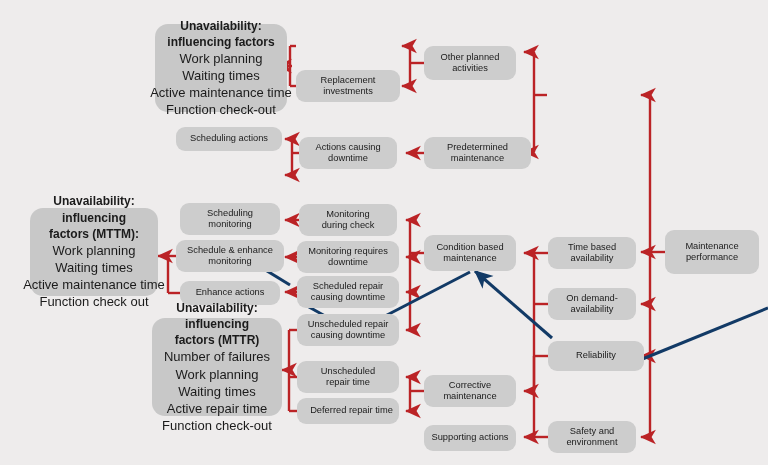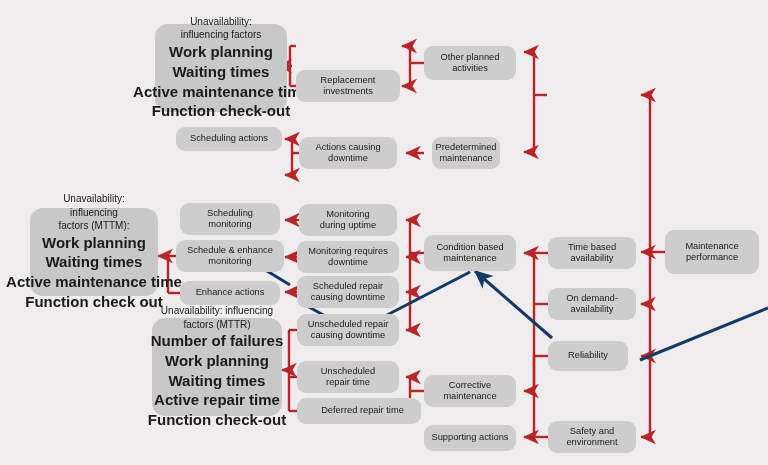--- a/index.html
+++ b/index.html
@@ -26,22 +26,22 @@
     padding:3px 5px;
     font-size:9.3px;
   }
   .node.big{
     background:#c8c8c8;
     border-radius:13px;
     padding:7px 8px;
     flex-direction:column;
     justify-content:center;
   }
-  .node .hdr{font-weight:normal;font-size:10px;line-height:1.35;}
-  .node .lines{font-size:15px;line-height:1.32;font-weight:bold;}
+  .node .hdr{font-weight:bold;font-size:12px;line-height:1.35;}
+  .node .lines{font-size:13px;line-height:1.32;}
   .node .lines div{white-space:nowrap;}
 </style>
 </head>
 <body>
 
 <div id="canvas">
 
   <svg class="arrows" viewBox="0 0 768 465">
     <defs>
       <marker id="redhead" markerWidth="7" markerHeight="7" refX="6.2" refY="3.2" orient="auto" markerUnits="strokeWidth">
@@ -171,21 +171,21 @@
       <div>
         <div>Scheduling actions</div>
       </div>
     </div>
     <div class="node" style="left: 299px; top: 137px; width: 98px; height: 32px; background: rgb(205, 205, 205);">
       <div>
         <div>Actions causing</div>
         <div>downtime</div>
       </div>
     </div>
-    <div class="node" style="left: 424px; top: 137px; width: 68px; height: 32px; background: rgb(205, 205, 205); margin-left: 8px;">
+    <div class="node" style="left: 424px; top: 137px; width: 107px; height: 32px; background: rgb(205, 205, 205);">
       <div>
         <div>Predetermined</div>
         <div>maintenance</div>
       </div>
     </div>
     <div class="node big" style="left: 30px; top: 208px; width: 128px; height: 88px; background: rgb(200, 200, 200);">
       <div class="hdr">
         <div>Unavailability: influencing</div>
         <div>factors (MTTM):</div>
       </div>
@@ -209,21 +209,21 @@
       </div>
     </div>
     <div class="node" style="left: 180px; top: 281px; width: 100px; height: 24px; background: rgb(205, 205, 205);">
       <div>
         <div>Enhance actions</div>
       </div>
     </div>
     <div class="node" style="left: 299px; top: 204px; width: 98px; height: 32px; background: rgb(205, 205, 205);">
       <div>
         <div>Monitoring</div>
-        <div>during uptime</div>
+        <div>during check</div>
       </div>
     </div>
     <div class="node" style="left: 297px; top: 241px; width: 102px; height: 32px; background: rgb(205, 205, 205);">
       <div>
         <div>Monitoring requires</div>
         <div>downtime</div>
       </div>
     </div>
     <div class="node" style="left: 297px; top: 276px; width: 102px; height: 32px; background: rgb(205, 205, 205);">
       <div>
@@ -255,21 +255,21 @@
         <div>Active repair time</div>
         <div>Function check-out</div>
       </div>
     </div>
     <div class="node" style="left: 297px; top: 361px; width: 102px; height: 32px; background: rgb(205, 205, 205);">
       <div>
         <div>Unscheduled</div>
         <div>repair time</div>
       </div>
     </div>
-    <div class="node" style="left: 297px; top: 398px; width: 124px; height: 26px; background: rgb(205, 205, 205); padding-left: 12px;">
+    <div class="node" style="left: 297px; top: 398px; width: 102px; height: 26px; background: rgb(205, 205, 205); padding-left: 12px;">
       <div>
         <div>Deferred repair time</div>
       </div>
     </div>
     <div class="node" style="left: 424px; top: 375px; width: 92px; height: 32px; background: rgb(205, 205, 205);">
       <div>
         <div>Corrective</div>
         <div>maintenance</div>
       </div>
     </div>
@@ -283,21 +283,21 @@
         <div>Time based</div>
         <div>availability</div>
       </div>
     </div>
     <div class="node" style="left: 548px; top: 288px; width: 88px; height: 32px; background: rgb(205, 205, 205);">
       <div>
         <div>On demand-</div>
         <div>availability</div>
       </div>
     </div>
-    <div class="node" style="left: 548px; top: 341px; width: 80px; height: 30px; background: rgb(205, 205, 205);">
+    <div class="node" style="left: 548px; top: 341px; width: 96px; height: 30px; background: rgb(205, 205, 205);">
       <div>
         <div>Reliability</div>
       </div>
     </div>
     <div class="node" style="left: 548px; top: 421px; width: 88px; height: 32px; background: rgb(205, 205, 205);">
       <div>
         <div>Safety and</div>
         <div>environment</div>
       </div>
     </div>

